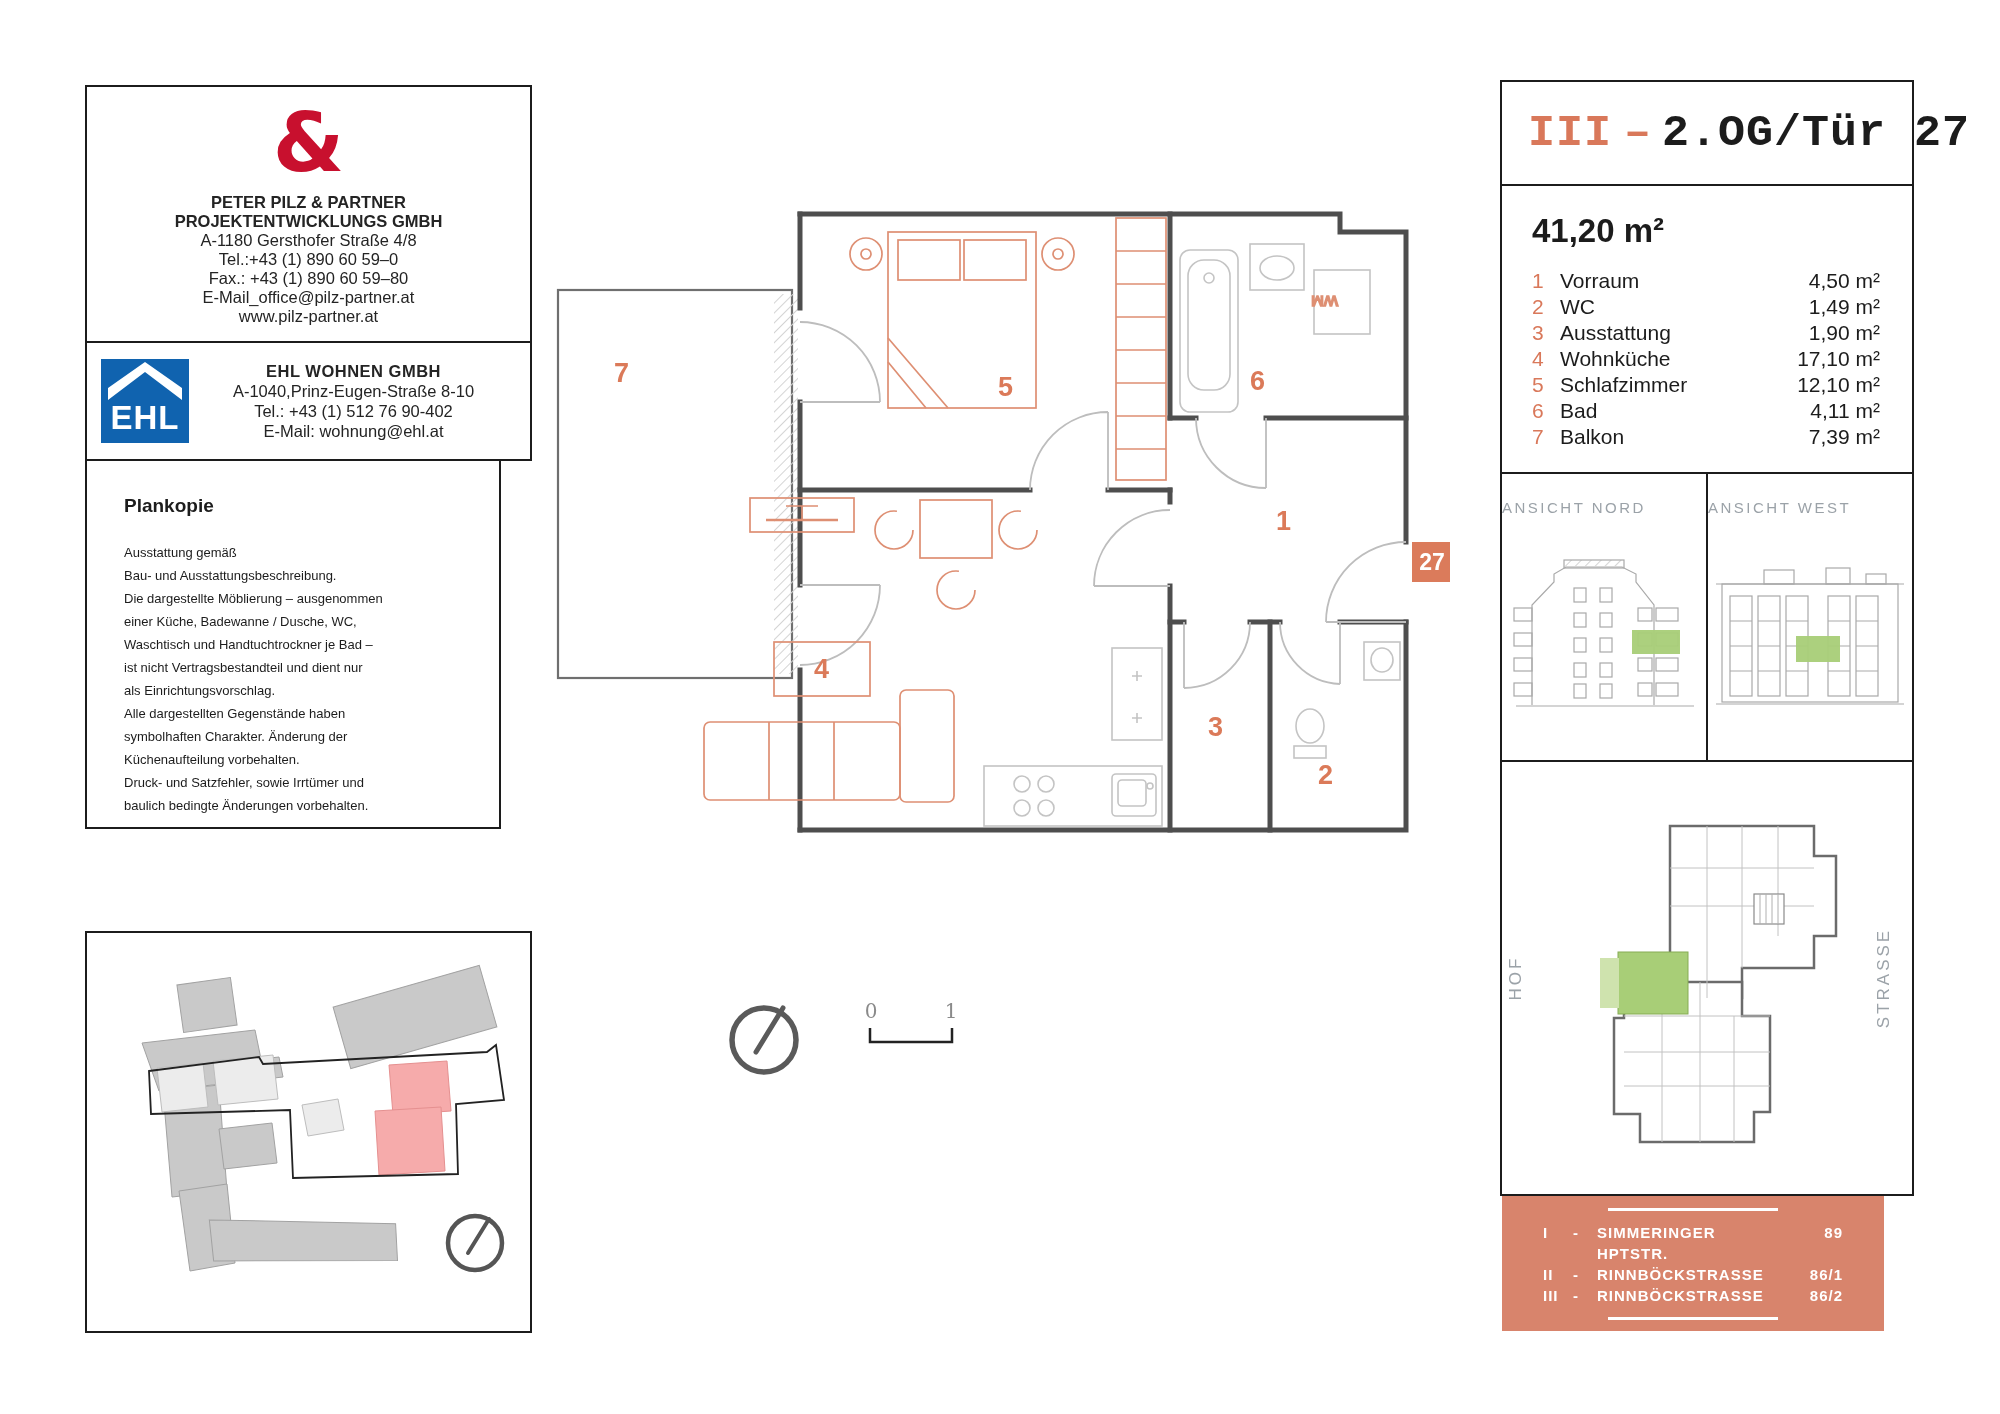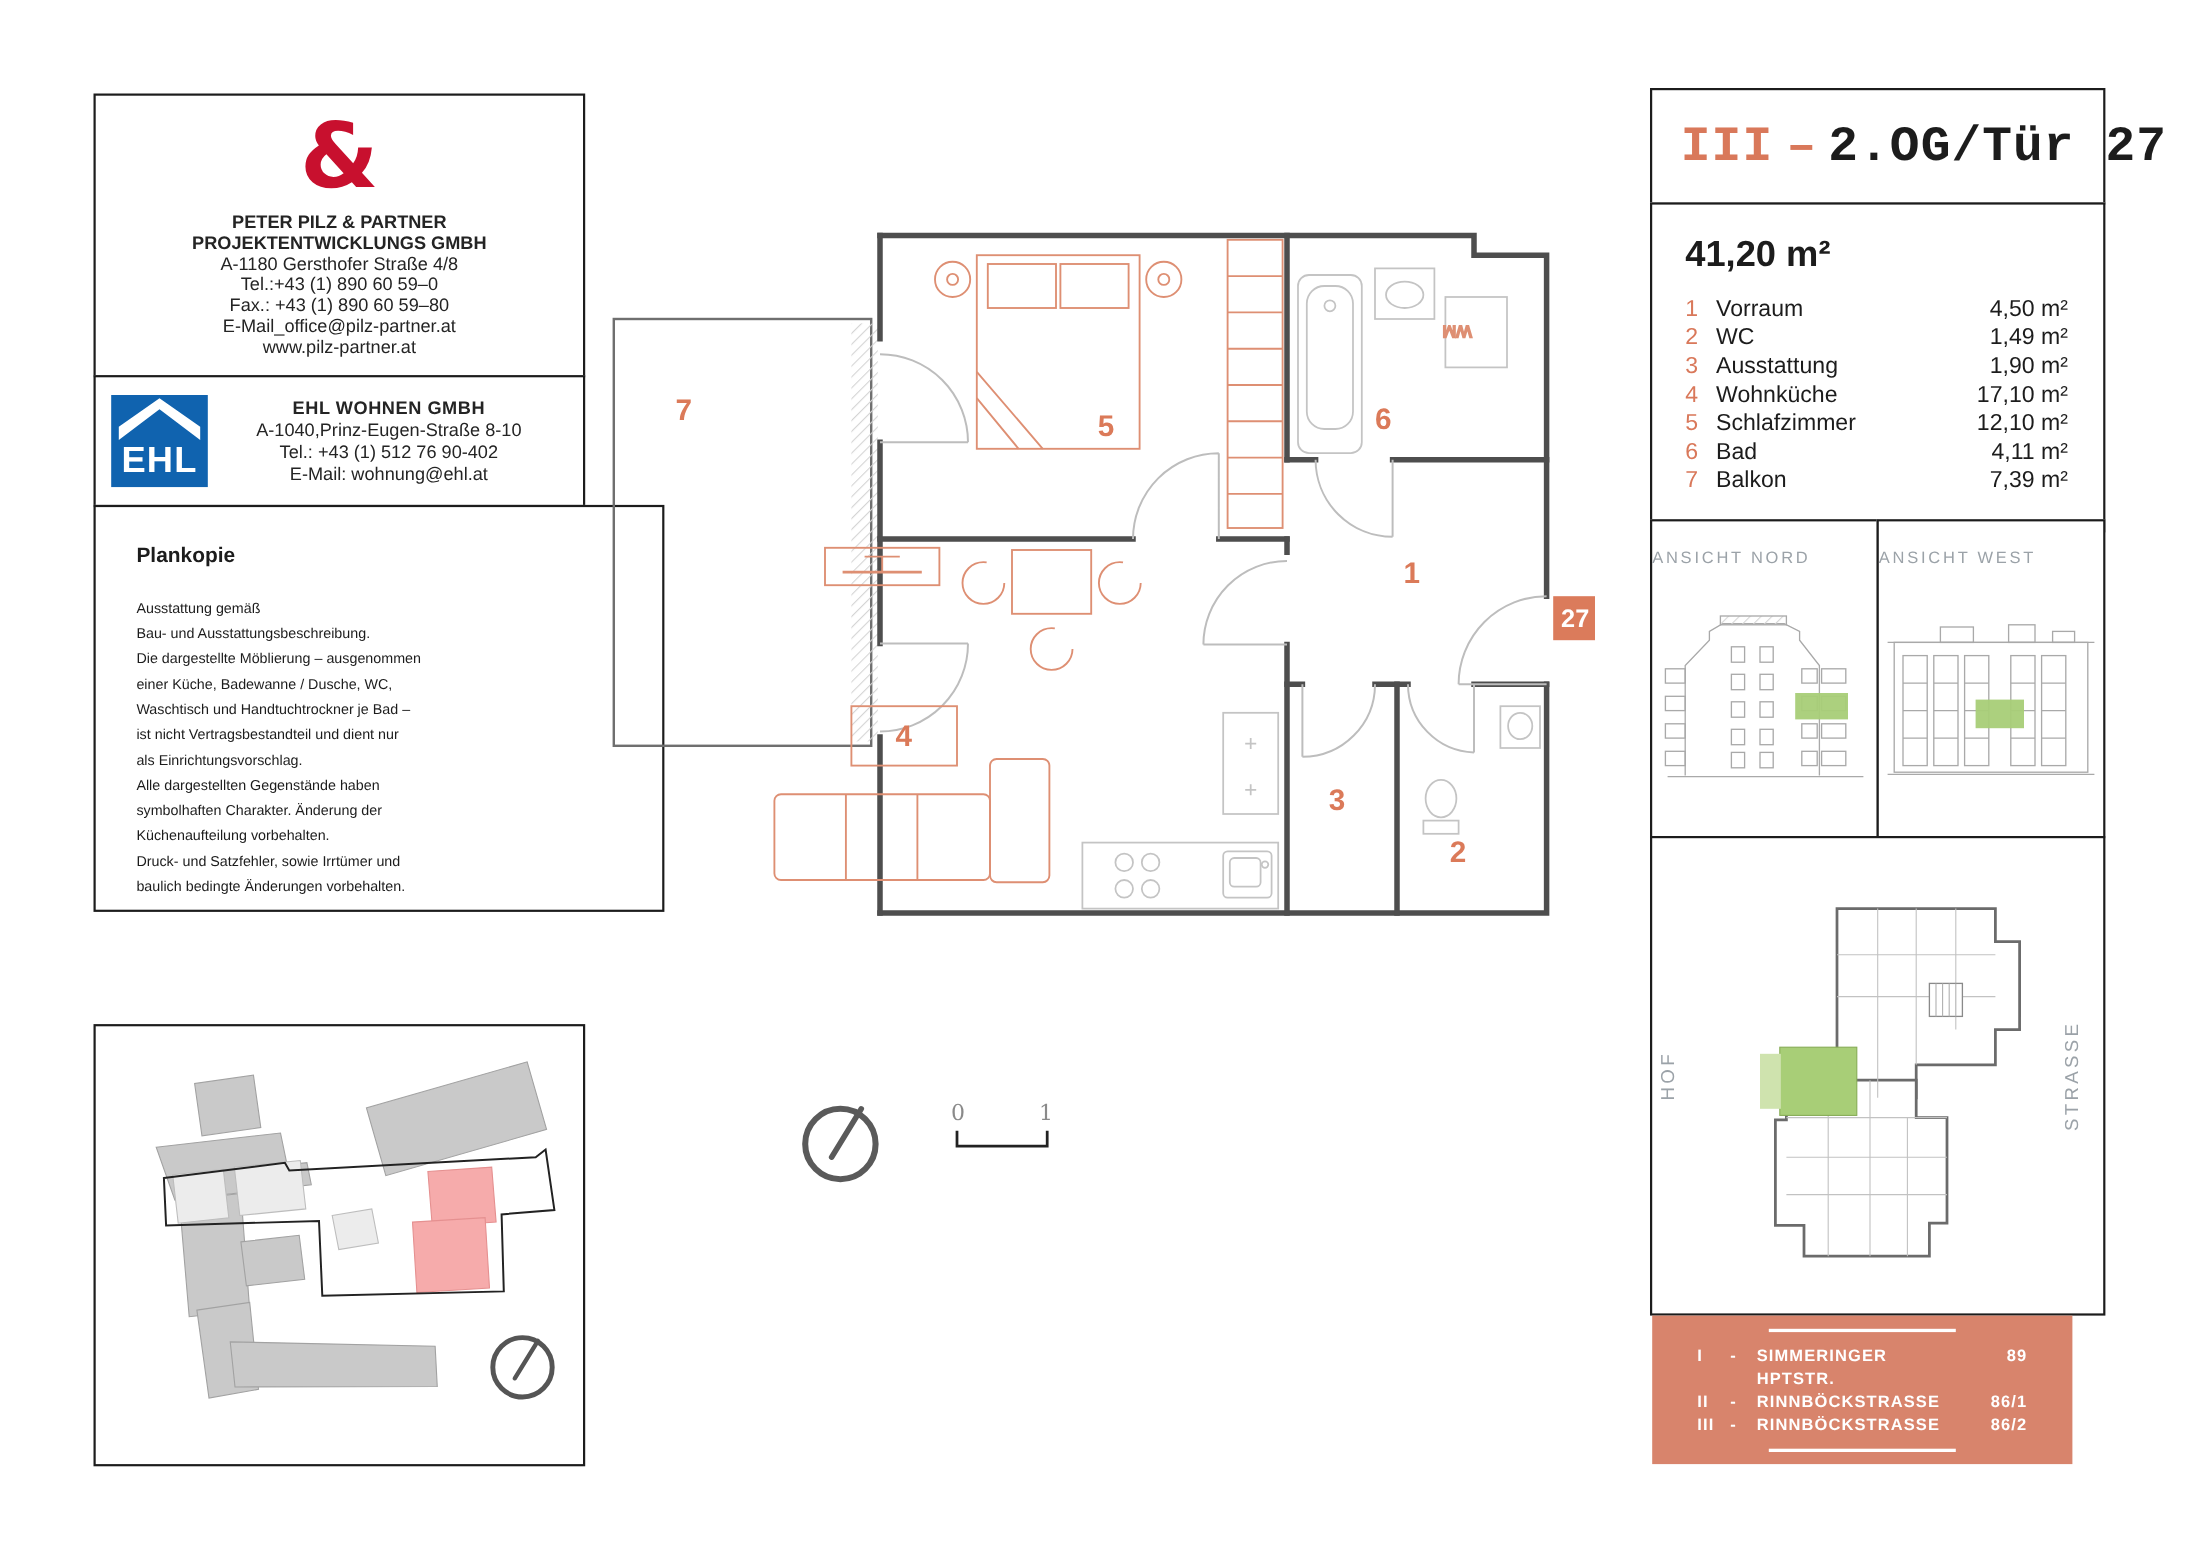--- a/index.html
+++ b/index.html
@@ -13,21 +13,21 @@
   .ppp-amp{font-family:"DejaVu Sans",sans-serif;font-weight:bold;font-size:82px;line-height:92px;color:#C8102E;}
   .ppp-words{text-align:left;font-weight:700;font-size:28px;line-height:1.02;letter-spacing:1px;color:#C8102E;}
   .ppp-lines{margin-top:4px;font-size:16.5px;line-height:19px;color:#242424;}
   .ppp-lines .b{font-weight:700;}
 
   .ehl-box{left:85px;top:341px;width:447px;height:120px;display:flex;align-items:center;padding:0 12px 0 14px;}
   .ehl-logo{flex:0 0 auto;}
   .ehl-lines{flex:1;text-align:center;font-size:16.5px;line-height:20px;color:#242424;}
   .ehl-lines .b{font-weight:700;letter-spacing:.5px;}
 
-  .plankopie-box{left:85px;top:459px;width:519px;height:370px;padding:34px 12px 0 37px;}
+  .plankopie-box{left:85px;top:459px;width:416px;height:370px;padding:34px 12px 0 37px;}
   .pk-title{font-weight:700;font-size:19px;color:#1c1c1c;margin-bottom:24px;}
   .pk-body{font-size:13px;line-height:23px;color:#1c1c1c;}
 
   .legend-box{left:85px;top:827px;width:447px;height:106px;padding:25px 0 0 35px;}
   .legend-row{display:flex;align-items:center;height:26px;margin-bottom:7px;}
   .legend-line{width:92px;height:5px;margin-right:43px;}
   .legend-label{font-size:13.5px;letter-spacing:1.7px;color:#3d3d3d;}
 
   .siteplan-box{left:85px;top:931px;width:447px;height:402px;}
 

